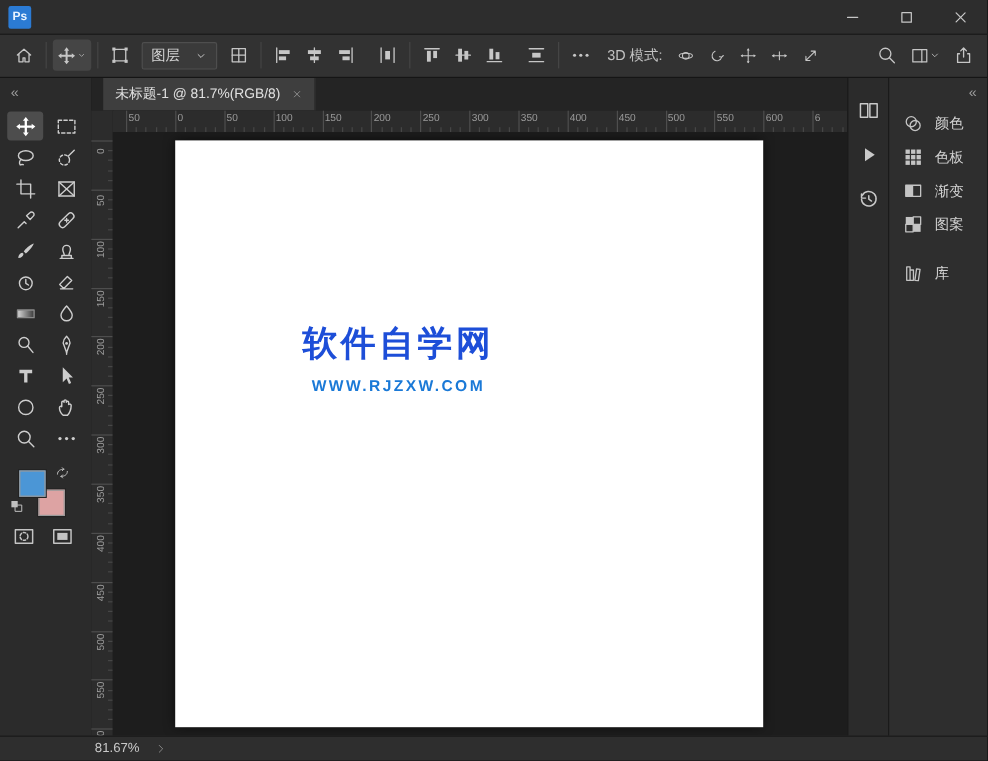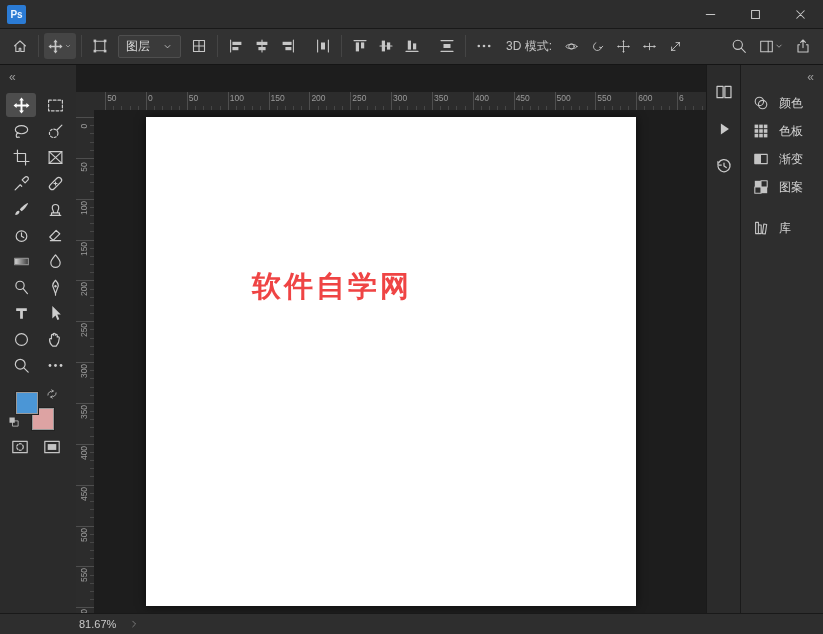--- a/index.html
+++ b/index.html
@@ -433,20 +433,30 @@
       </div>
     <div class="rail-bottom-icon sm">
         <svg width="18" height="18" viewBox="0 0 16 16">
           <rect x="1.6" y="3" width="12.8" height="10" fill="none" stroke="currentColor"></rect>
           <rect x="4.2" y="5.4" width="7.6" height="5.2" fill="currentColor"></rect>
         </svg>
       </div>
   </aside>
 
   <section class="doc-column">
+    <div class="tabbar">
+      <div class="tab">
+        <span>未标题-1 @ 81.7%(RGB/8)</span>
+        <span class="tab-close">
+            <svg width="9" height="9" viewBox="0 0 16 16">
+              <path d="M4 4l8 8M12 4l-8 8" stroke="currentColor"></path>
+            </svg>
+          </span>
+      </div>
+    </div>
     <div class="ruler-corner"></div>
     <div class="ruler-h" id="ruler-h">
         <div class="rt-major" style="left: 11.15px;"></div>
         <div class="rt-label" style="left: 13.15px;">50</div>
         <div class="rt-minor" style="left: 19.32px;"></div>
         <div class="rt-minor" style="left: 27.49px;"></div>
         <div class="rt-minor" style="left: 35.66px;"></div>
         <div class="rt-minor" style="left: 43.83px;"></div>
         <div class="rt-major" style="left: 52px;"></div>
         <div class="rt-label" style="left: 54px;">0</div>
@@ -604,21 +614,22 @@
         <div class="rv-minor" style="top: 464.52px;"></div>
         <div class="rv-minor" style="top: 472.69px;"></div>
         <div class="rv-minor" style="top: 480.86px;"></div>
         <div class="rv-minor" style="top: 489.03px;"></div>
         <div class="rv-major" style="top: 497.2px;"></div>
         <div class="rv-label" style="top: 501.2px;">600</div>
       </div>
     <div class="pasteboard">
       <div class="canvas">
         <div class="canvas-text">
-          <div class="canvas-title" style="color: #ef4444;">软件自学网</div>
+          <div class="canvas-title" style="color: #1d4ed8;">软件自学网</div>
+          <div class="canvas-sub" style="color: rgb(26, 121, 215);">WWW.RJZXW.COM</div>
         </div>
       </div>
     </div>
   </section>
 
   <aside class="right-narrow" id="narrow-dock">
       <div class="ndock-icon">
         <svg width="18" height="18" viewBox="0 0 16 16">
           <rect x="1.8" y="3" width="5.4" height="10" fill="none" stroke="currentColor"></rect>
           <rect x="8.8" y="3" width="5.4" height="10" fill="none" stroke="currentColor"></rect>

